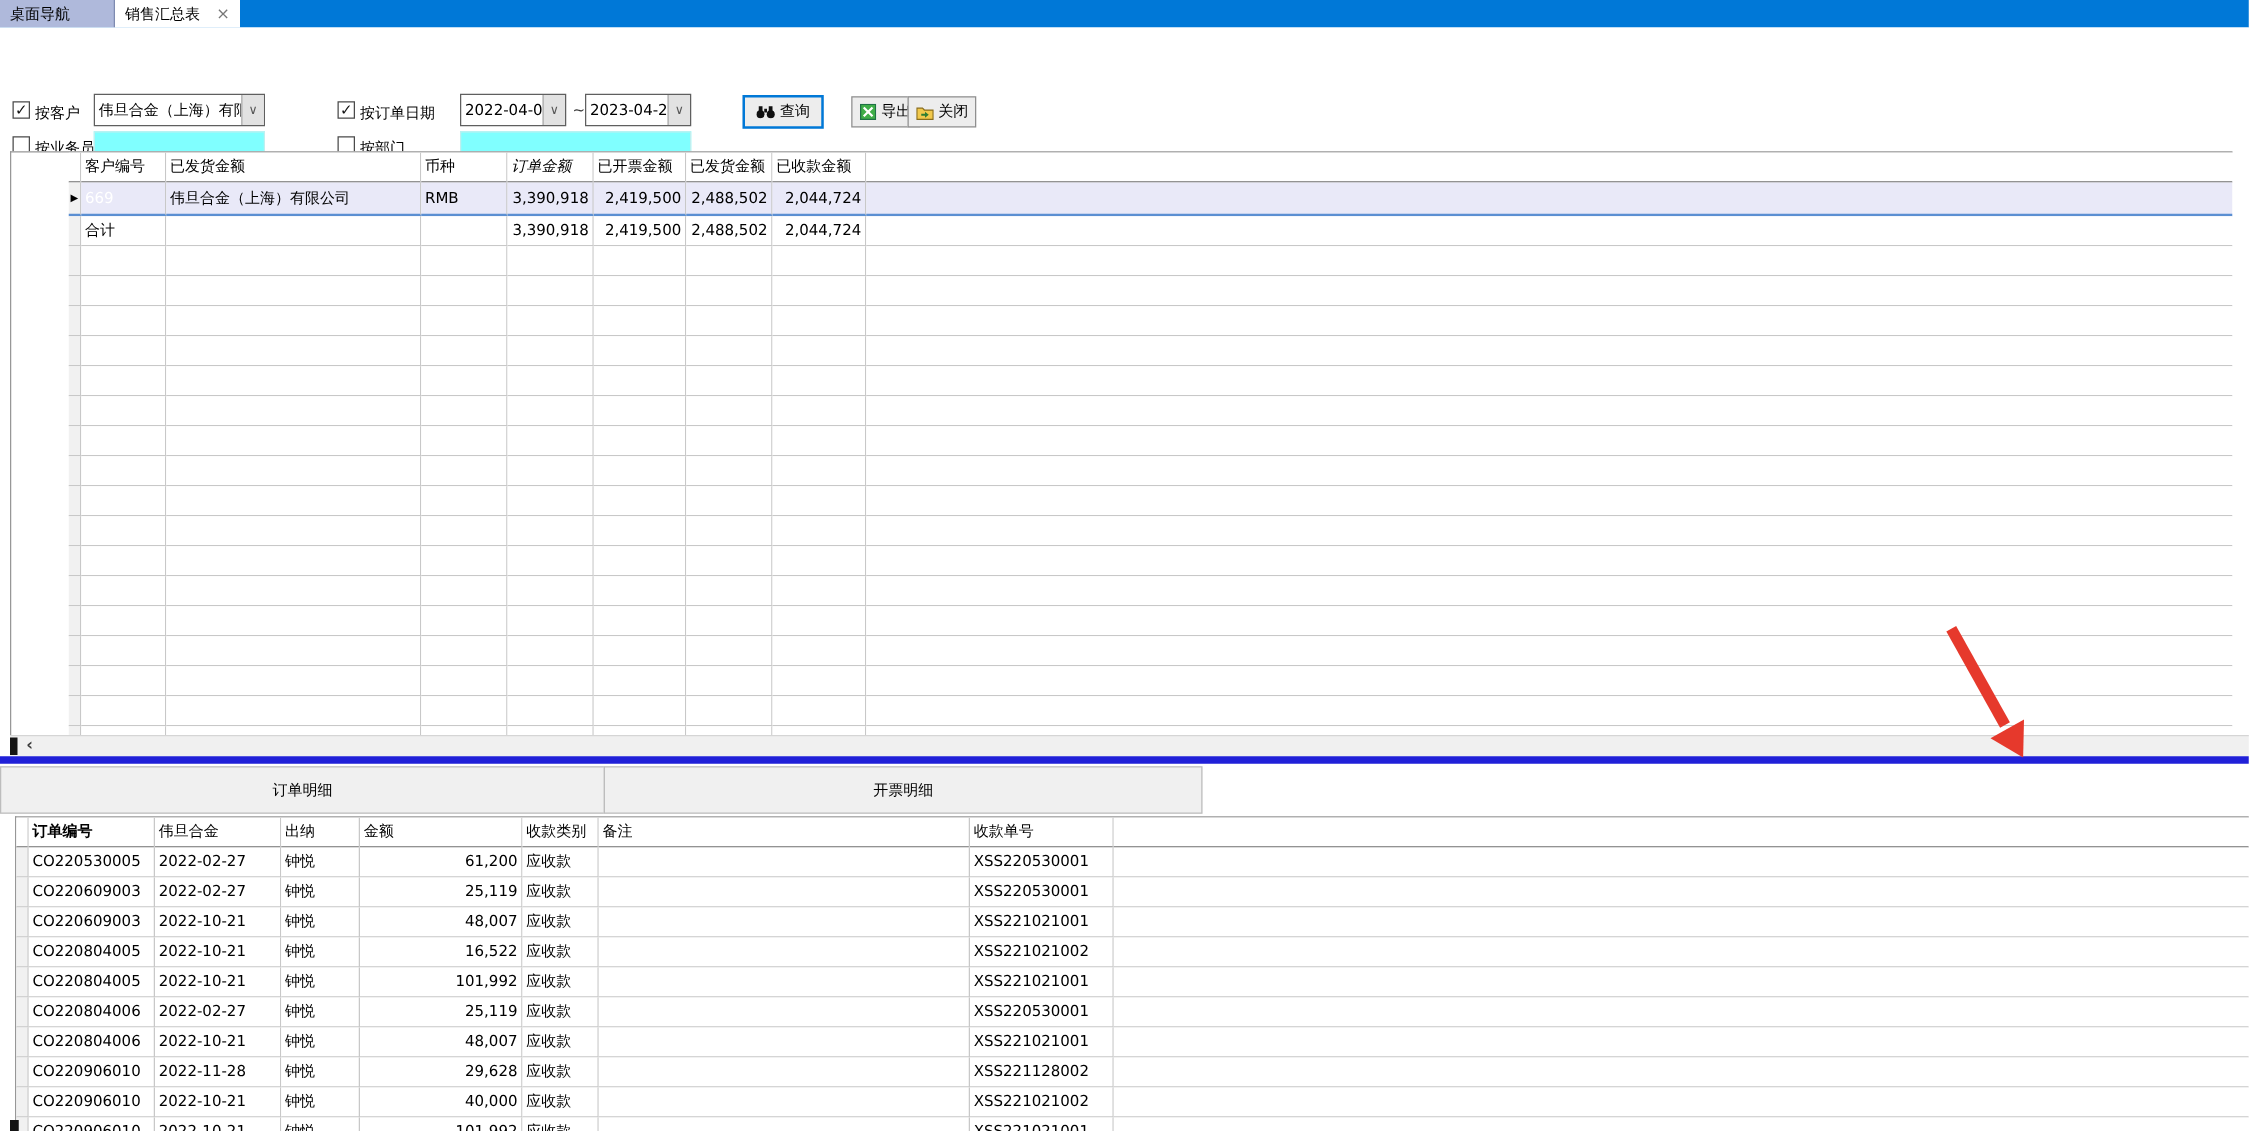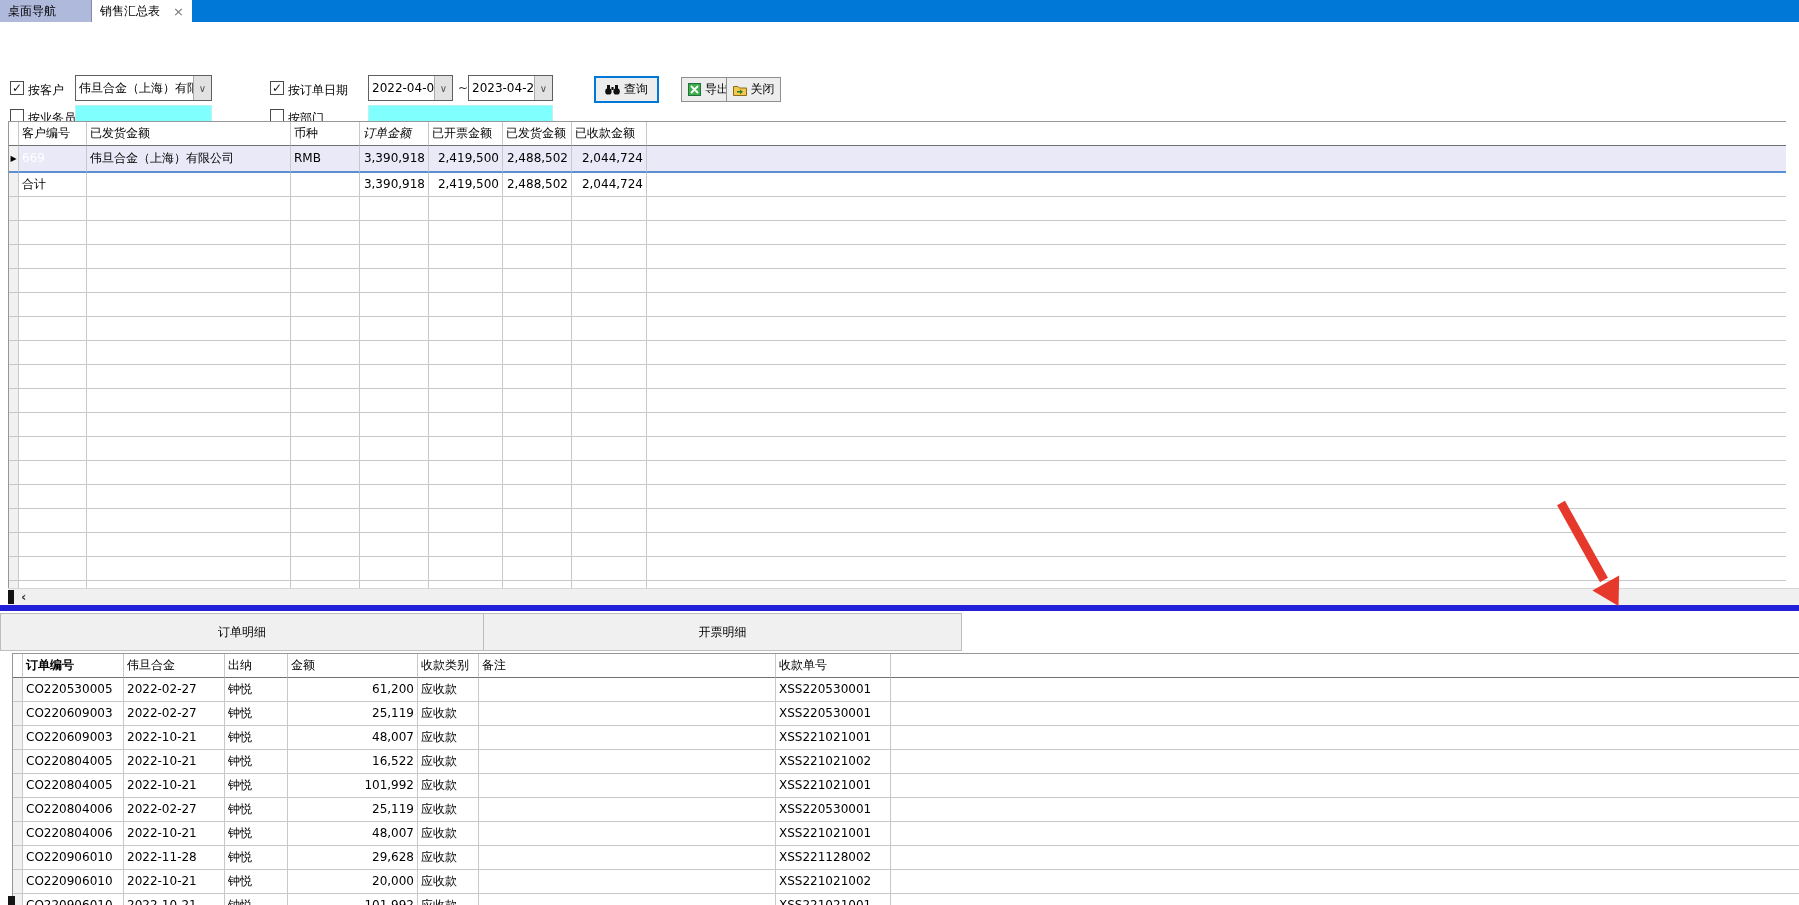--- a/index.html
+++ b/index.html
@@ -117,21 +117,21 @@
   </div>
   <div class="btn" style="left:726px;top:55px;width:55px;height:25px;">
     <svg class="icon-svg" width="14" height="12" viewBox="0 0 14 12">
       <path d="M0.5 2.5 L5 2.5 L6.5 4 L13.5 4 L13.5 11.5 L0.5 11.5 Z" fill="#F2C94C" stroke="#8A6D1B"></path>
       <path d="M4 7 L7 7 L7 5.4 L10 7.8 L7 10.2 L7 8.6 L4 8.6 Z" fill="#2F7D32"></path>
     </svg>
     <span>关闭</span>
   </div>
 </div>
 
-<div class="grid" id="summary-grid" style="left:8px;top:121px;right:13px;height:467px;">
+<div class="grid" id="summary-grid" style="left:8px;top:121px;right:13px;height:467px;padding-left:46px;">
     <div class="gr head">
       <div class="gc selcol" style="width: 10px;"></div>
       <div class="gc" style="width: 68px;">客户编号</div>
       <div class="gc" style="width: 204px;">已发货金额</div>
       <div class="gc" style="width: 69px;">币种</div>
       <div class="gc" style="width: 69px; font-style: italic;">订单金额</div>
       <div class="gc" style="width: 74px;">已开票金额</div>
       <div class="gc" style="width: 69px;">已发货金额</div>
       <div class="gc" style="width: 75px;">已收款金额</div>
       <div class="gc fill"></div>
@@ -461,21 +461,21 @@
       <div class="gc" style="width: 61px;">应收款</div>
       <div class="gc" style="width: 297px;"></div>
       <div class="gc" style="width: 115px;">XSS221128002</div>
       <div class="gc fill"></div>
     </div>
     <div class="gr">
       <div class="gc selcol" style="width: 10px;"></div>
       <div class="gc" style="width: 101px;">CO220906010</div>
       <div class="gc" style="width: 101px;">2022-10-21</div>
       <div class="gc" style="width: 63px;">钟悦</div>
-      <div class="gc r" style="width: 130px;">20,000</div>
+      <div class="gc r" style="width: 130px;">40,000</div>
       <div class="gc" style="width: 61px;">应收款</div>
       <div class="gc" style="width: 297px;"></div>
       <div class="gc" style="width: 115px;">XSS221021002</div>
       <div class="gc fill"></div>
     </div>
     <div class="gr">
       <div class="gc selcol" style="width: 10px;"></div>
       <div class="gc" style="width: 101px;">CO220906010</div>
       <div class="gc" style="width: 101px;">2022-10-21</div>
       <div class="gc" style="width: 63px;">钟悦</div>

